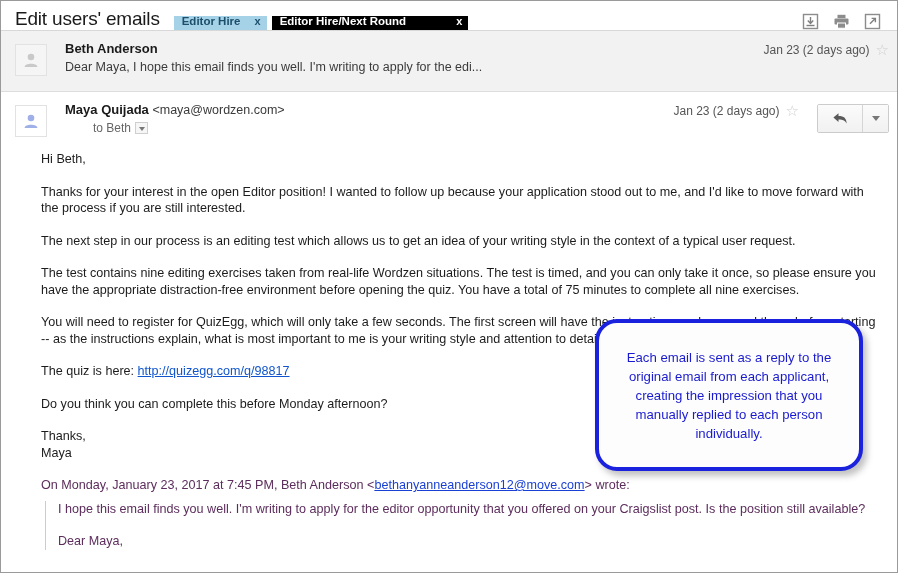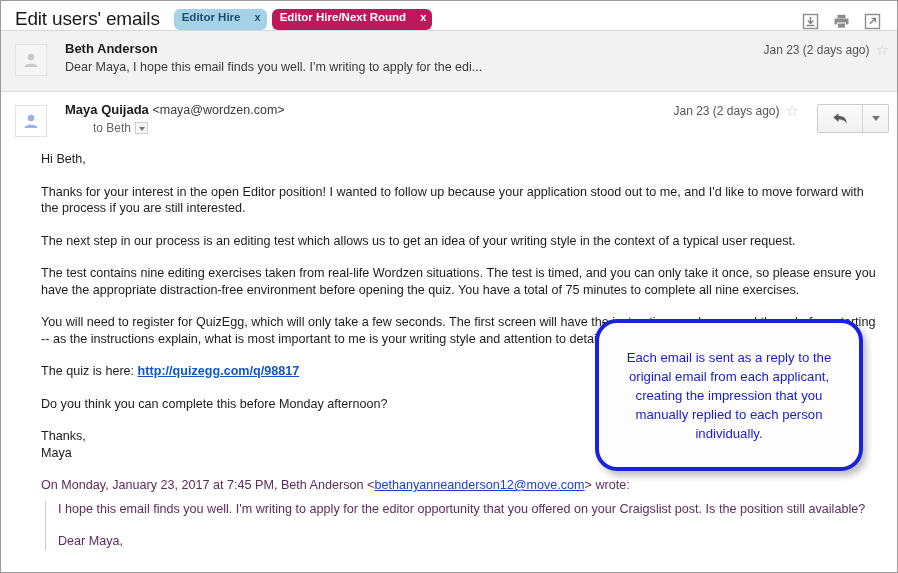--- a/index.html
+++ b/index.html
@@ -28,38 +28,37 @@
   .topbar-title {
     font-size: 19px;
     color: #1a1a1a;
     white-space: nowrap;
     letter-spacing: -0.2px;
     margin-right: 14px;
   }
   .tag {
     display: inline-flex;
     align-items: center;
-    height: 21px;
+    height: 14px;
     font-size: 11.5px;
     font-weight: bold;
     padding: 0 6px 4px 8px;
     margin-right: 5px;
     white-space: nowrap;
     line-height: 19px;
-    border-radius: 6px;
   }
   .tag .tag-x {
     margin-left: 14px;
     font-size: 11px;
     font-weight: bold;
     cursor: pointer;
   }
   .tag-blue { background: #a6d2e7; color: #1c4f6b; }
   .tag-blue .tag-x { color: #1c4f6b; }
-  .tag-green { background: #be185d; color: #ffffff; }
+  .tag-green { background: #000000; color: #ffffff; gap: 36px; }
   .tag-green .tag-x { color: #ffffff; }
 
   .topbar-icons {
     margin-left: auto;
     display: flex;
     align-items: center;
     gap: 14px;
     padding-right: 8px;
   }
   .tb-icon {
@@ -161,21 +160,21 @@
 
   
   .email-body {
     position: relative;
     padding: 14px 14px 0 40px;
     font-size: 12.6px;
     line-height: 16.5px;
     color: #1c1c1c;
   }
   .email-body p { margin: 0 0 16px 0; }
-  a.link { color: #1155cc; text-decoration: underline; font-weight: bold; }
+  a.link { color: #1155cc; text-decoration: underline; }
 
   .sig { margin: 0 0 16px 0; }
   .sig div { line-height: 16.5px; }
 
   .quote-head {
     color: #5c2d5c;
     font-size: 12.6px;
     margin: 0 0 7px 0;
   }
   .quote-head a { color: #1a3fd4; text-decoration: underline; }

